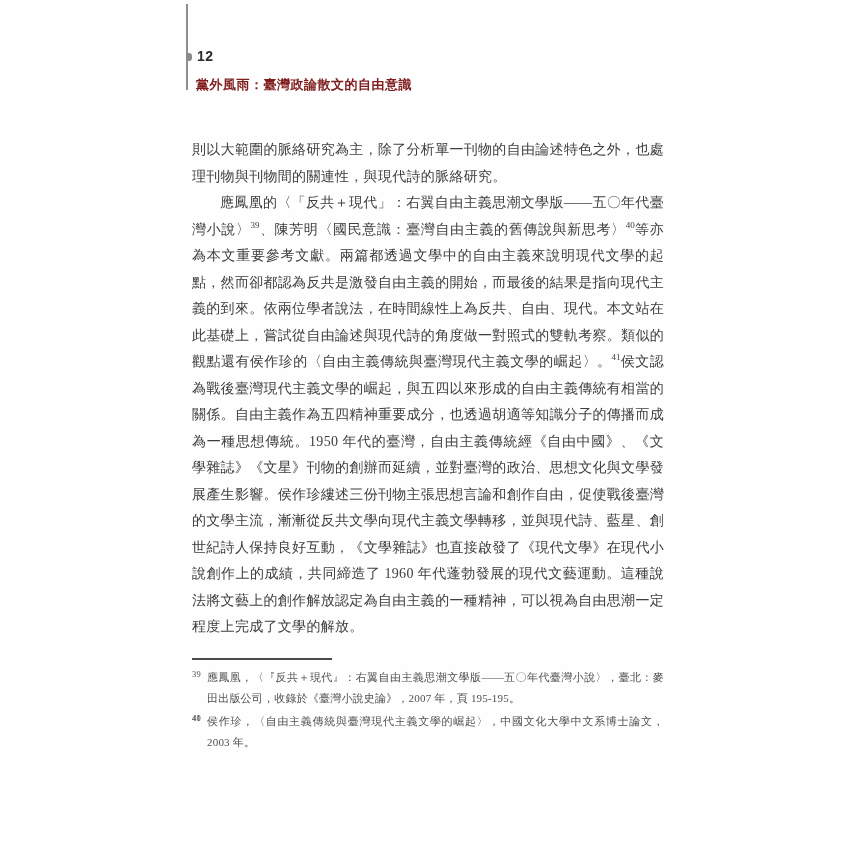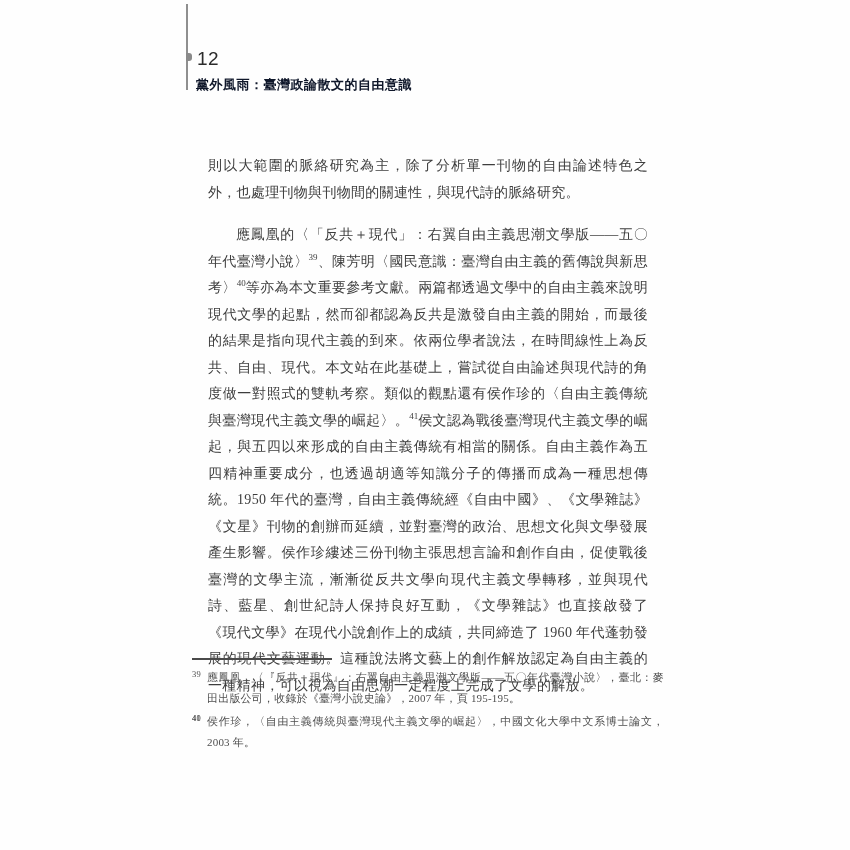--- a/index.html
+++ b/index.html
@@ -25,45 +25,45 @@
     position: absolute;
     left: 186px; top: 53px;
     width: 6px; height: 8px;
     background: #8a8a8a;
     border-radius: 0 3px 3px 0;
   }
   .page-number {
     position: absolute;
     left: 197px; top: 48px;
     font-family: "Liberation Sans", sans-serif;
-    font-weight: normal;
-    font-size: 19px;
+    font-weight: bold;
+    font-size: 14px;
     color: #2b2b2b;
     letter-spacing: 0.5px;
   }
   .running-header {
     position: absolute;
     left: 196px; top: 76px;
     font-family: "Liberation Sans", sans-serif;
     font-weight: bold;
     font-size: 13px;
-    color: #0f172a;
+    color: #7f1d1d;
     letter-spacing: 0.5px;
   }
   .body-text {
     position: absolute;
     left: 192px; top: 137px;
     width: 472px;
     font-size: 14px;
     line-height: 26.5px;
     color: #3d3d3d;
     text-align: justify;
     letter-spacing: 0.3px;
   }
-  .body-text p { margin: 16px; text-indent: 2em; }
+  .body-text p { margin: 0; text-indent: 2em; }
   .body-text p.no-indent { text-indent: 0; }
   .body-text sup {
     font-size: 9px;
     line-height: 0;
     vertical-align: super;
     letter-spacing: 0;
   }
   .footnotes {
     position: absolute;
     left: 192px; top: 658px;

